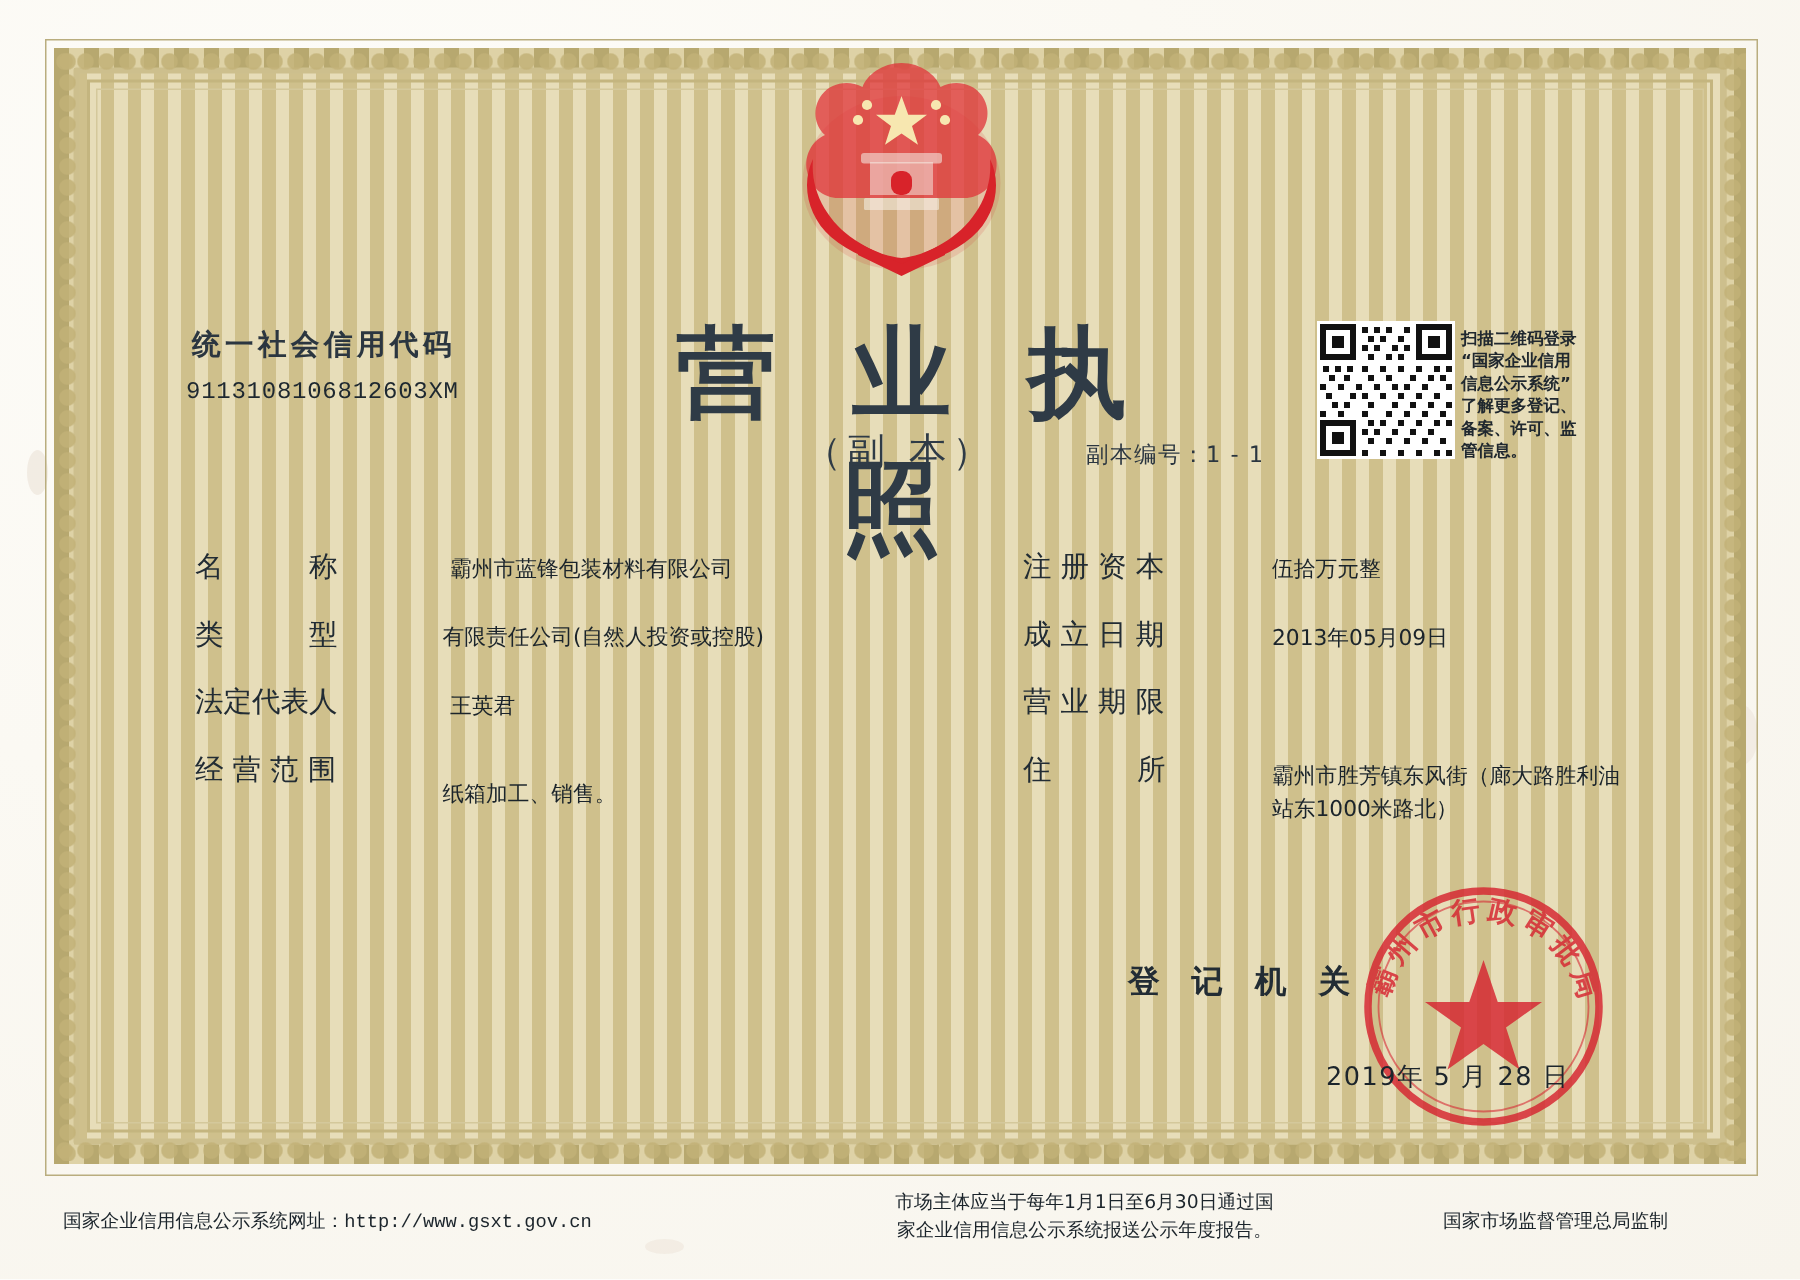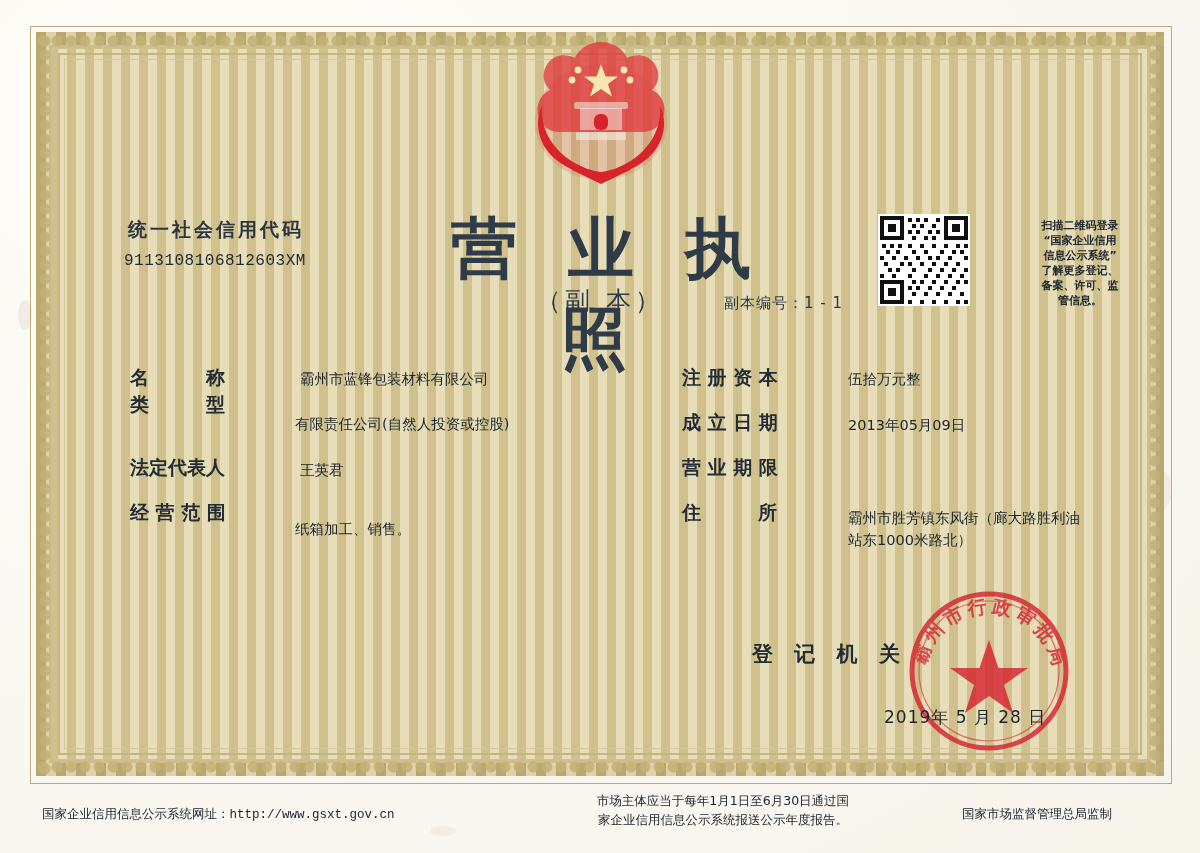--- a/index.html
+++ b/index.html
@@ -180,38 +180,37 @@
   
   .qr {
     position: absolute;
     left: 878px;
     top: 214px;
     width: 92px;
     height: 92px;
   }
   .qr-note {
     position: absolute;
-    left: 1034px;
+    left: 974px;
     top: 218px;
     width: 92px;
     font-family: "DejaVu Sans", sans-serif;
     font-size: 11px;
     line-height: 15px;
     color: #20282f;
     font-weight: 600;
-    text-align: center;
   }
 
   
   .f-label {
     position: absolute;
     font-family: "DejaVu Sans", sans-serif;
     font-size: 19px;
     color: #222c34;
-    font-weight: 700;
+    font-weight: 400;
     white-space: nowrap;
   }
   .f-value {
     position: absolute;
     font-family: "DejaVu Sans", sans-serif;
     font-size: 14.5px;
     color: #1b242b;
     white-space: nowrap;
     margin-left: 48px;
   }
@@ -439,21 +438,21 @@
     <div>“国家企业信用</div>
     <div>信息公示系统”</div>
     <div>了解更多登记、</div>
     <div>备案、许可、监</div>
     <div>管信息。</div>
   </div>
 
   <div class="f-label" style="left:130px;top:365px;">名　　　称</div>
   <div class="f-value" style="left:252px;top:370px;">霸州市蓝锋包装材料有限公司</div>
 
-  <div class="f-label" style="left:130px;top:392px;">类　　　型</div>
+  <div class="f-label" style="left:130px;top:410px;">类　　　型</div>
   <div class="f-value" style="left:247px;top:415px;">有限责任公司(自然人投资或控股)</div>
 
   <div class="f-label" style="left:130px;top:455px;">法定代表人</div>
   <div class="f-value" style="left:252px;top:461px;">王英君</div>
 
   <div class="f-label" style="left:130px;top:500px;">经 营 范 围</div>
   <div class="f-value" style="left:247px;top:520px;">纸箱加工、销售。</div>
 
   <div class="f-label" style="left:682px;top:365px;">注 册 资 本</div>
   <div class="f-value" style="left:800px;top:370px;">伍拾万元整</div>

